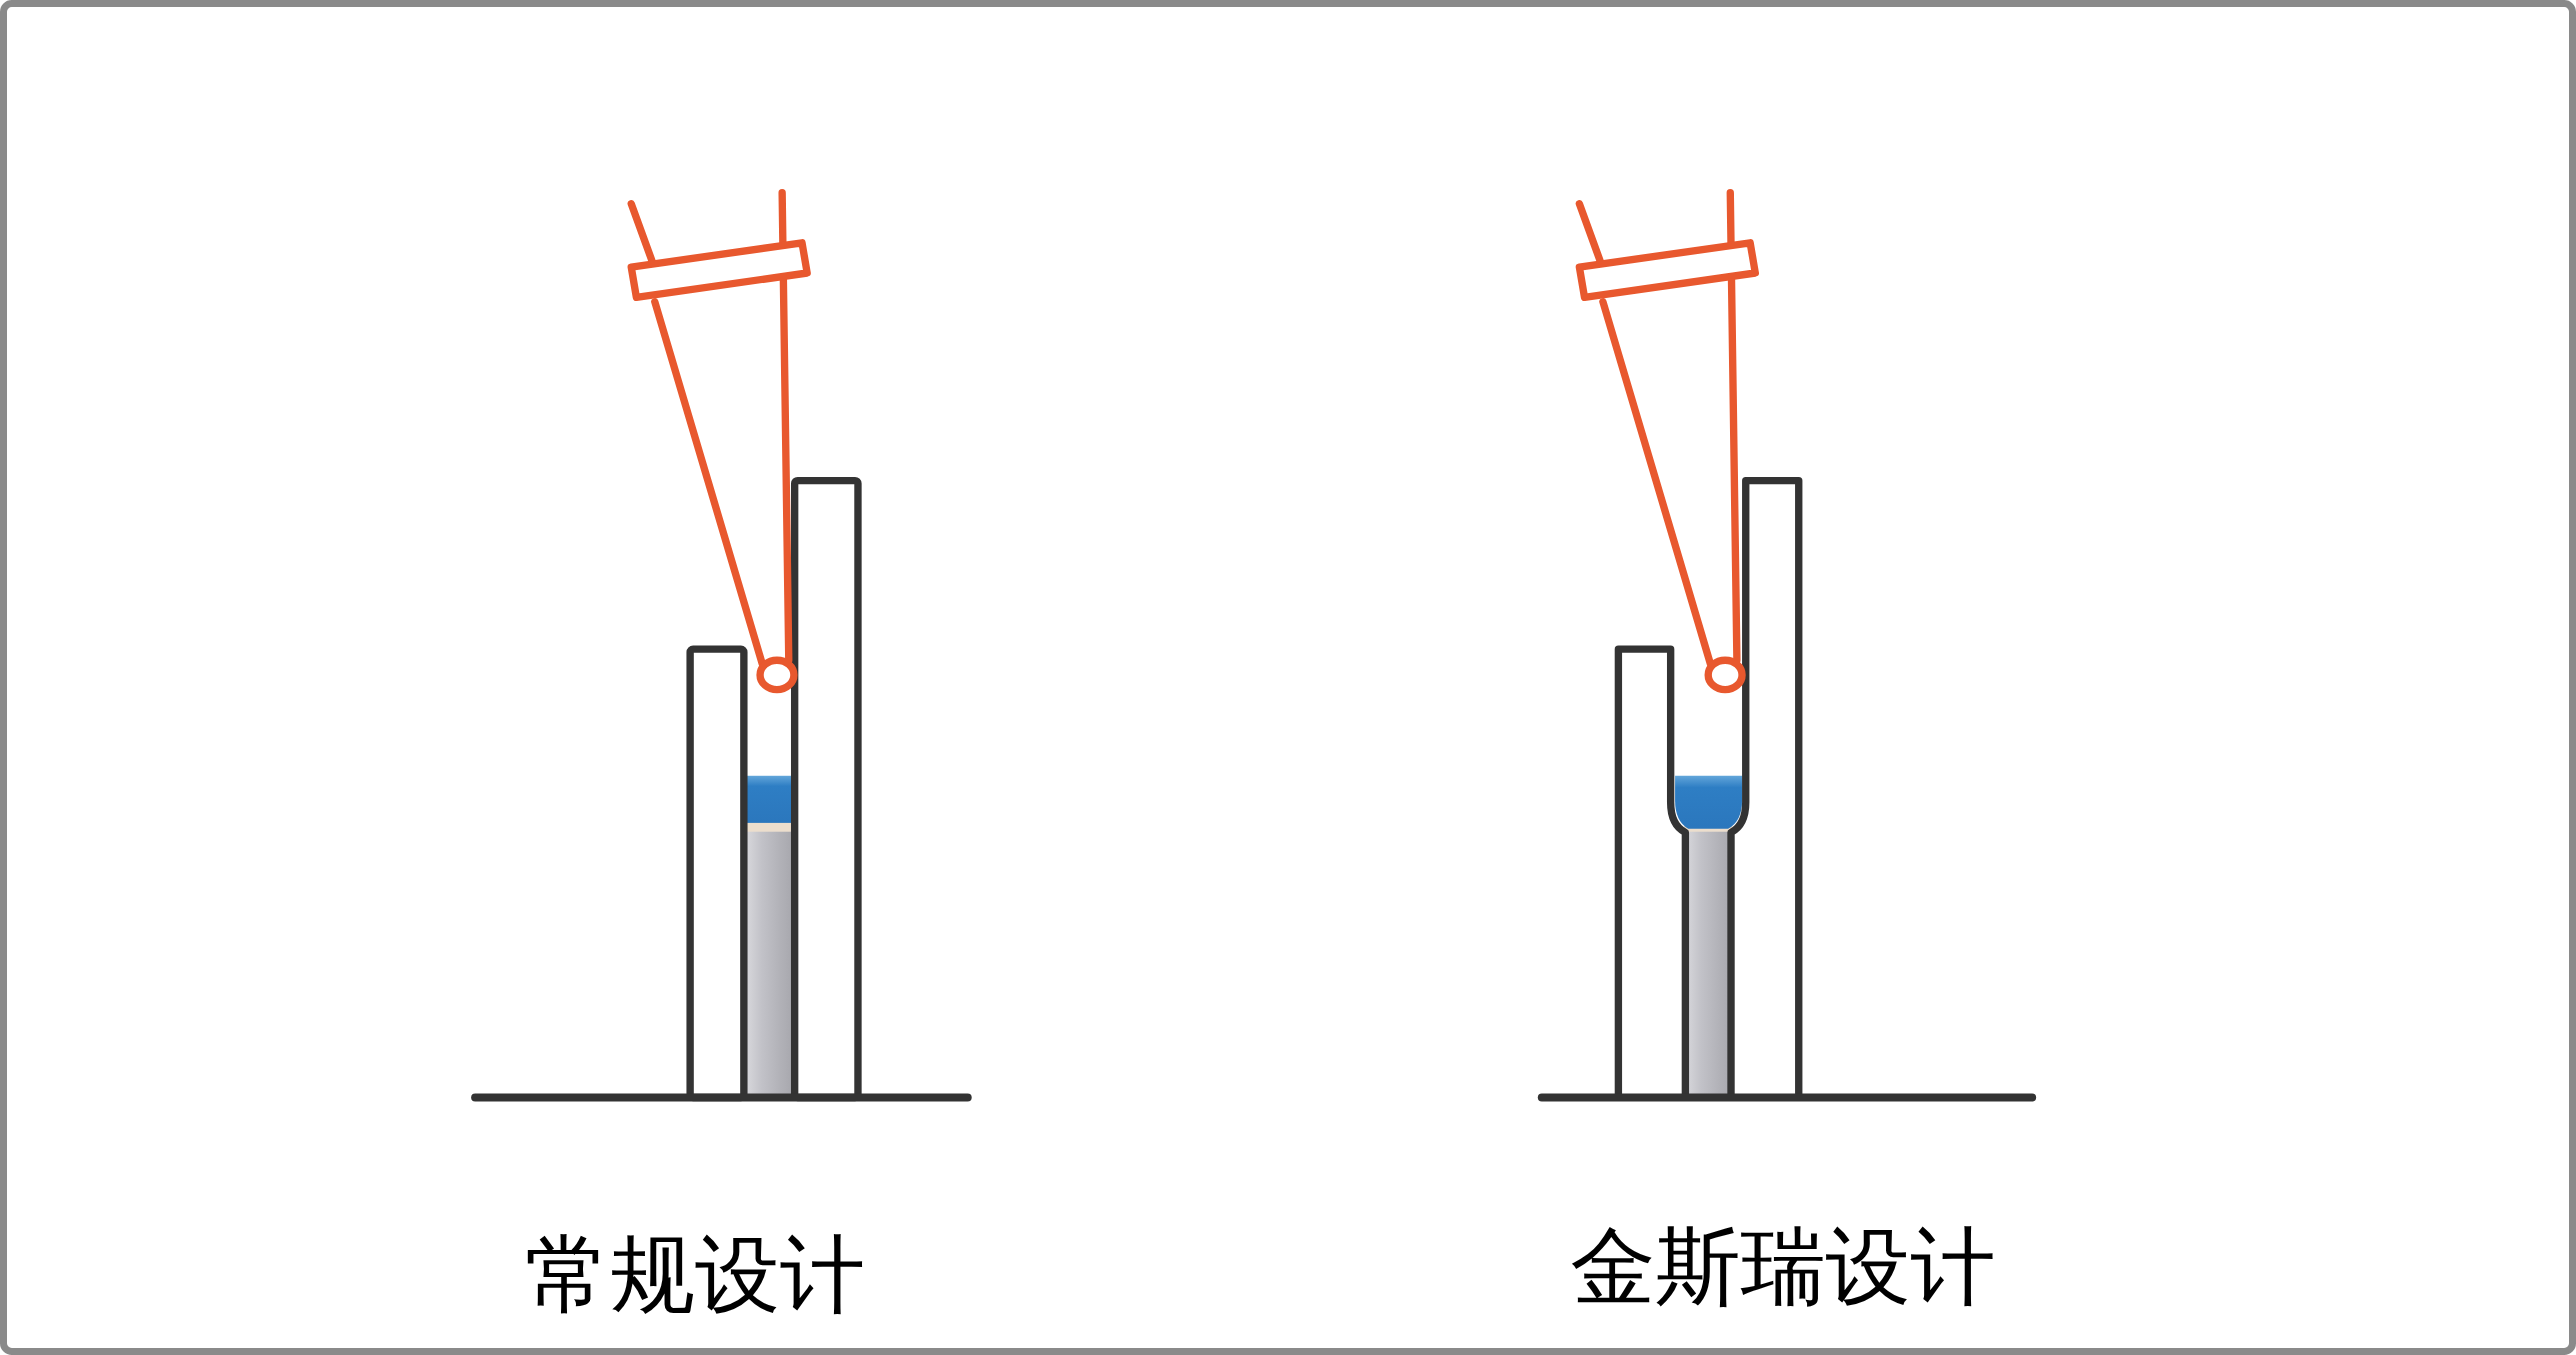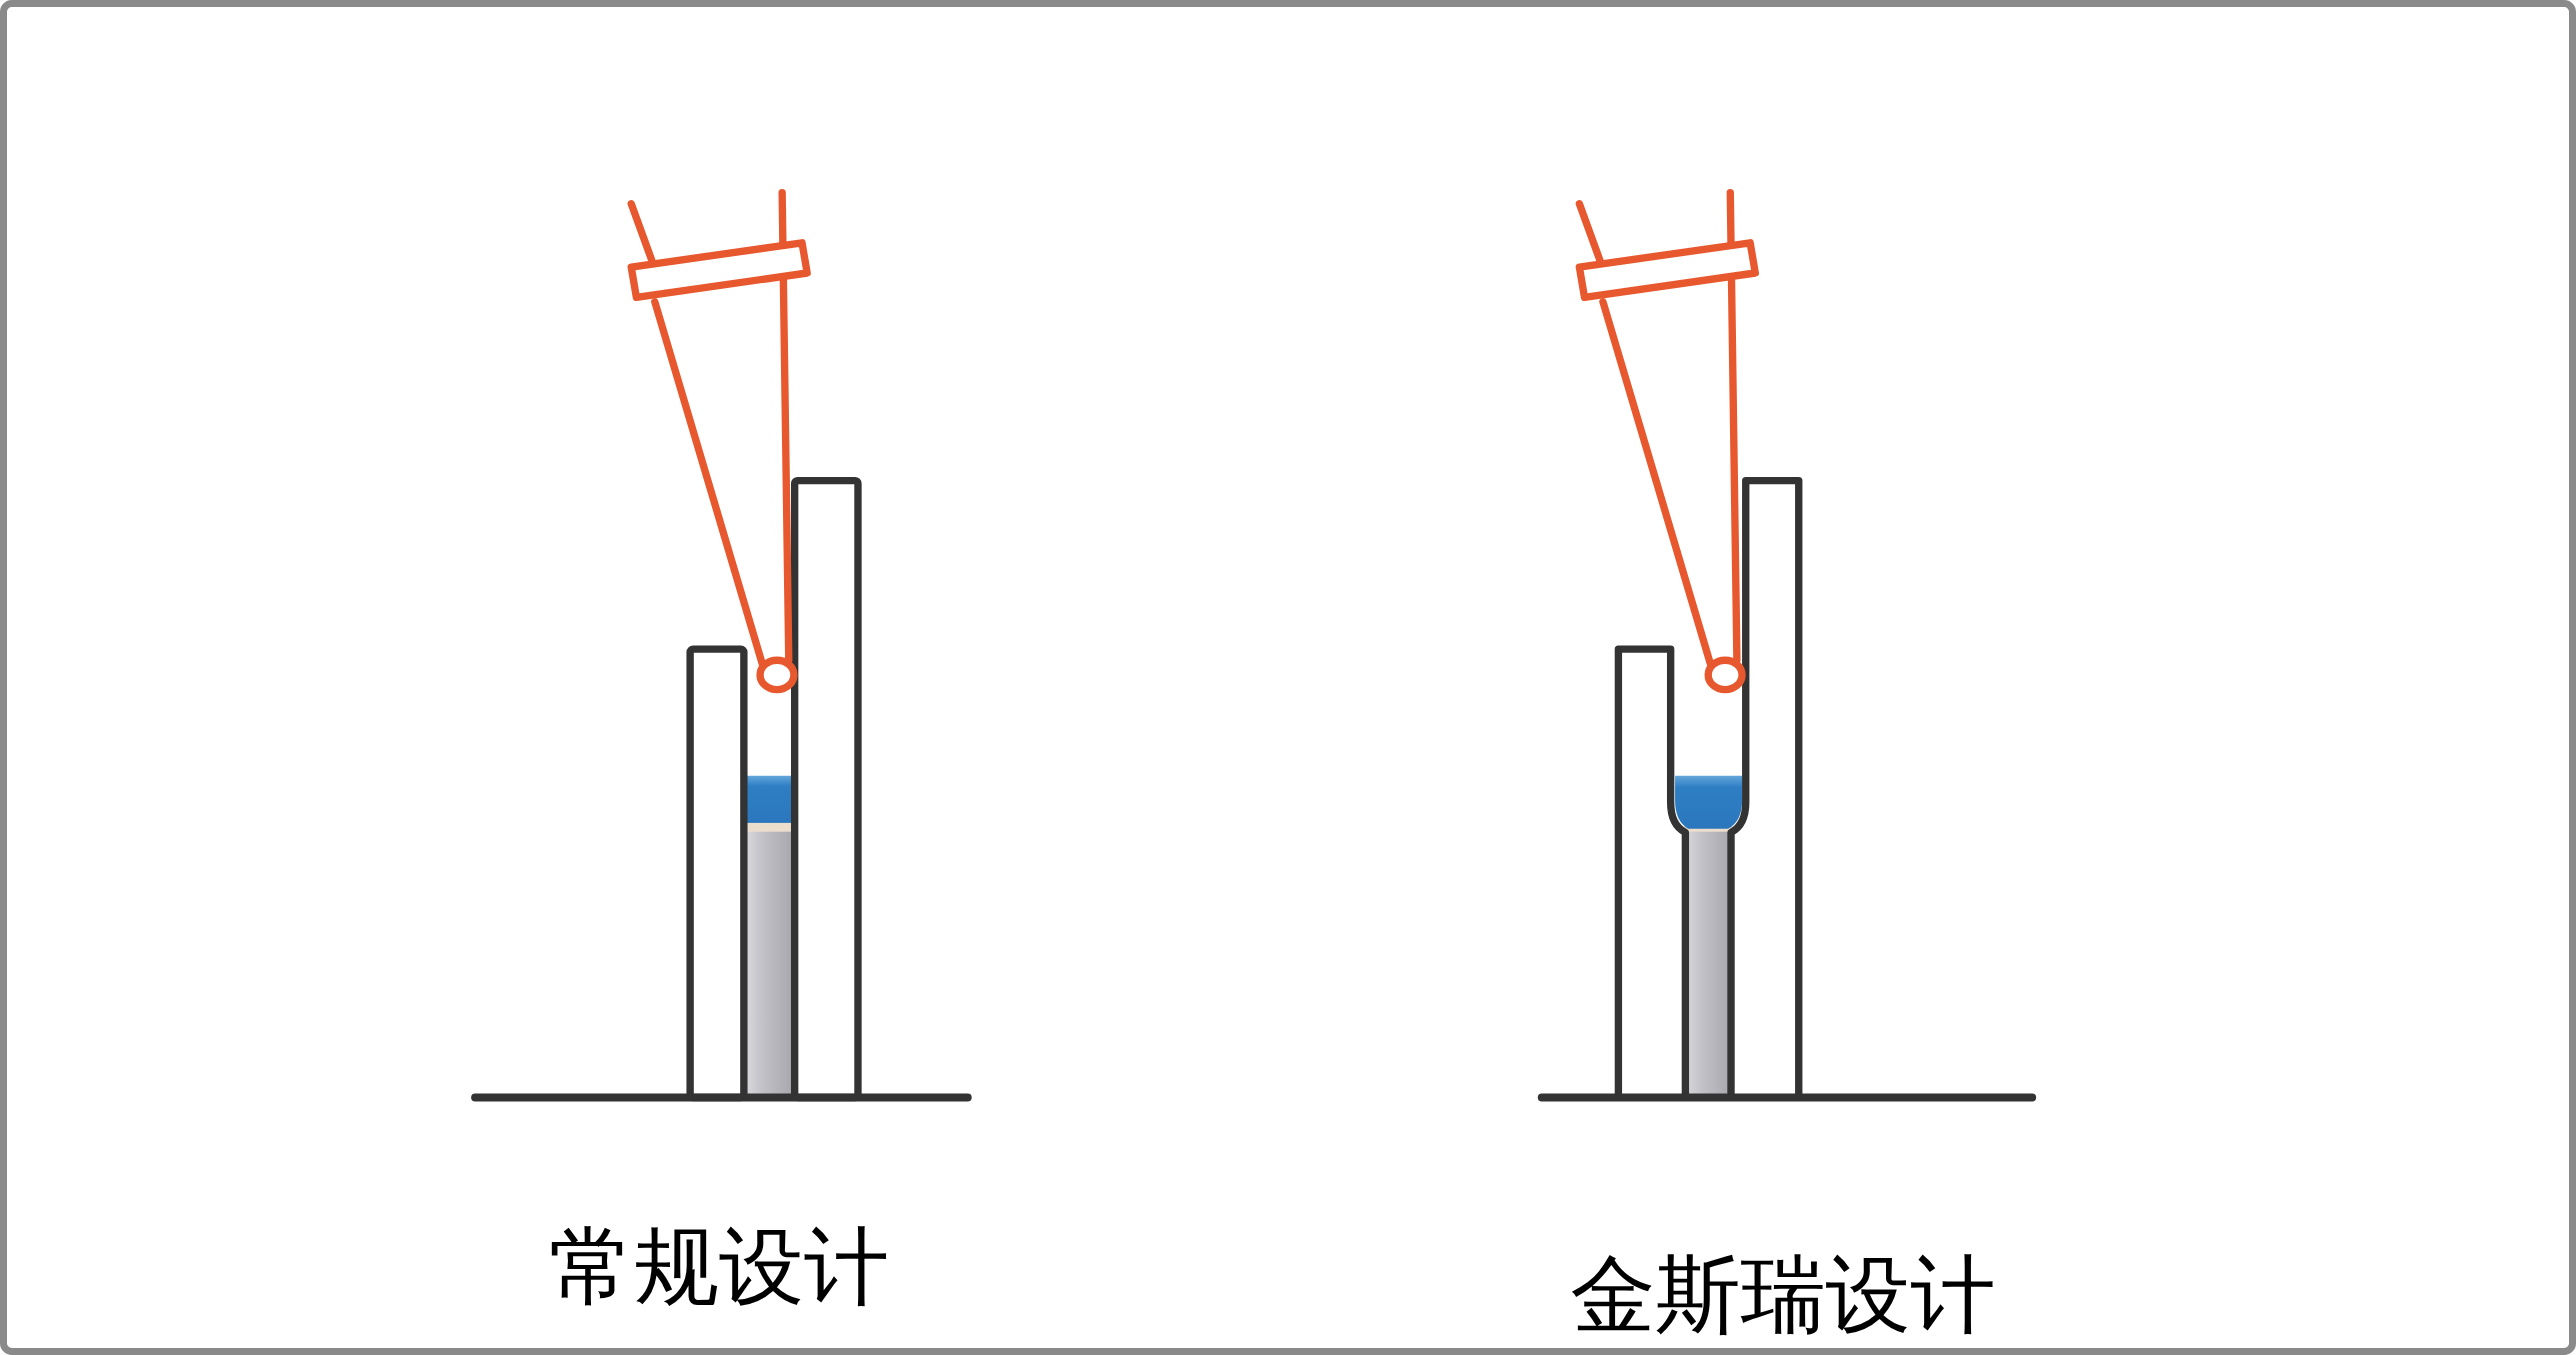--- a/index.html
+++ b/index.html
@@ -37,22 +37,22 @@
   .label{
     position:absolute;
     top:1213px;
     transform:translateX(-50%);
     font-size:85px;
     line-height:1.1;
     color:var(--label-color);
     white-space:nowrap;
     letter-spacing:0;
   }
-  .label-left{left:712px;}
-  .label-right{left:1776px;margin-top:28px;}
+  .label-left{left:688px;margin-top:8px;}
+  .label-right{left:1776px;}
 </style>
 </head>
 <body>
 
 <div class="canvas">
 
   <svg class="diagram-svg" viewBox="10 10 3479 1821">
     <defs>
       <linearGradient id="grayCol" x1="0" y1="0" x2="1" y2="0">
         <stop offset="0" style="stop-color:var(--gray-light,#dadade)"></stop>

